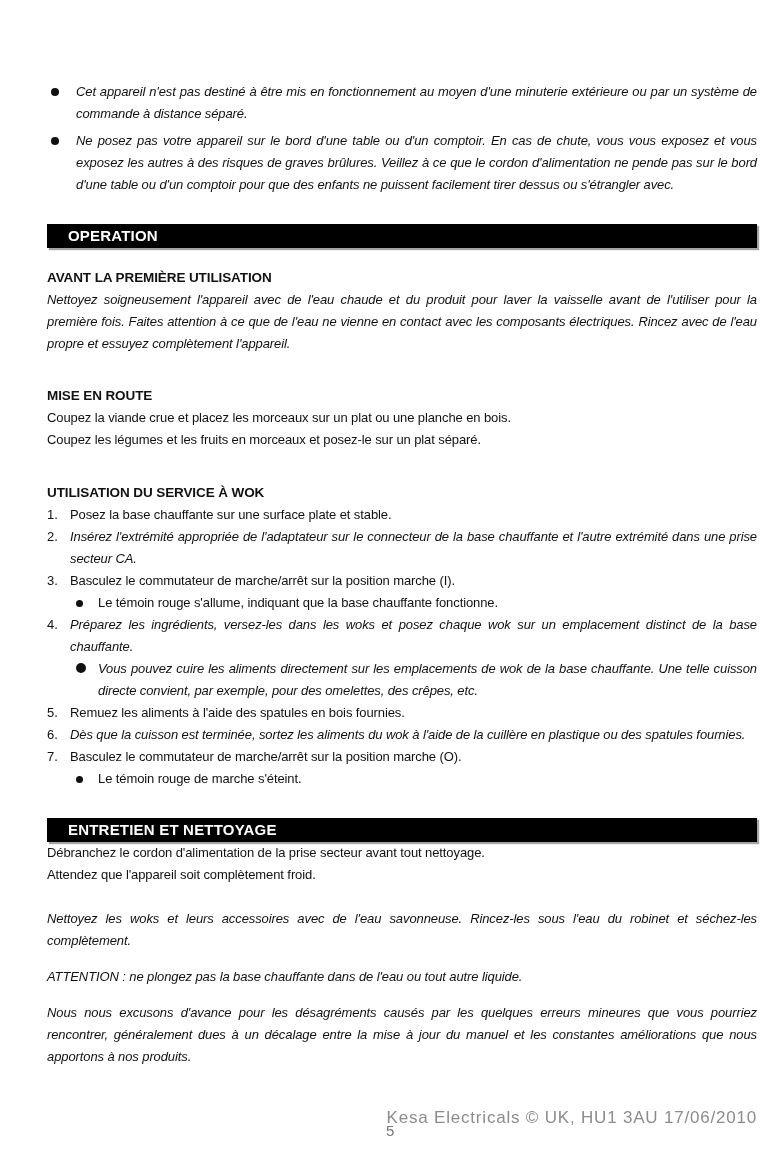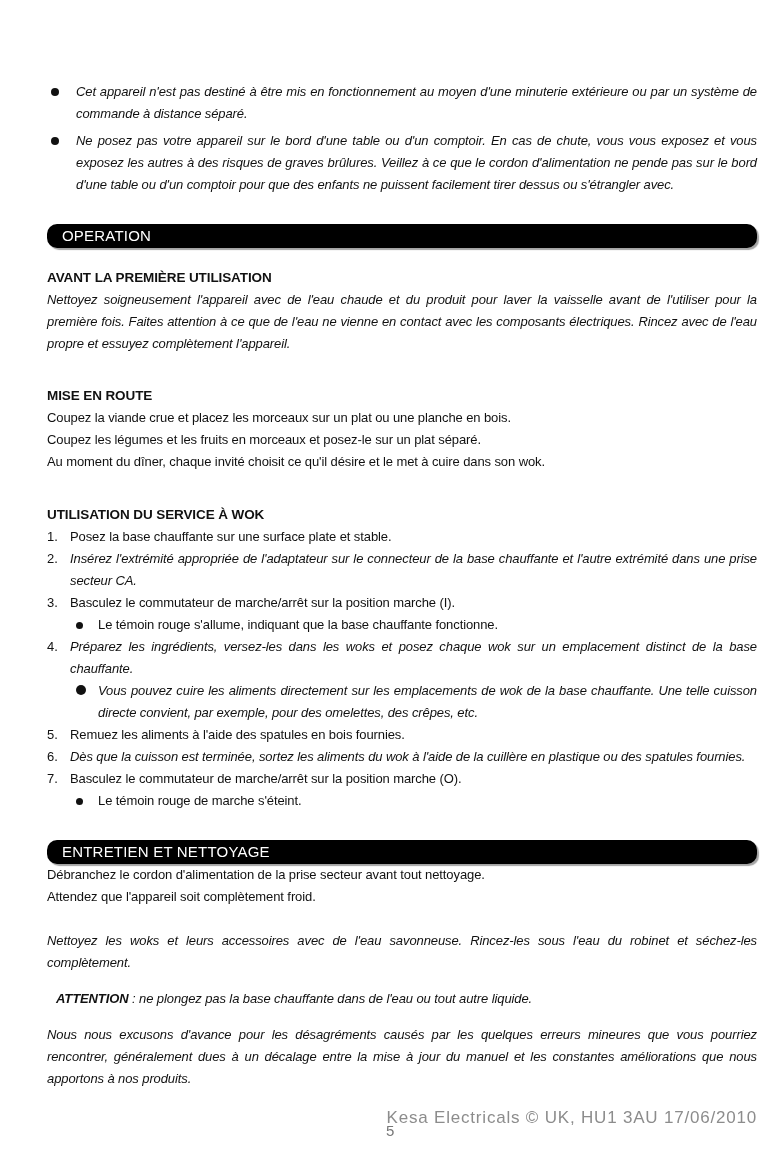--- a/index.html
+++ b/index.html
@@ -28,27 +28,26 @@
     background: #111; margin-left: 4px; margin-top: 7px; vertical-align: top;
   }
   .intro-item .text { flex: 1; }
 
   
   .section-bar {
     margin-top: 28px;
     height: 24px;
     background: #000000;
     color: #ffffff;
-    font-weight: normal;
+    font-weight: bold;
     font-size: 15px;
     line-height: 24px;
-    padding-left: 15px;
+    padding-left: 21px;
     letter-spacing: 0.2px;
     box-shadow: 2px 2px 1px rgba(90,90,90,0.55);
-    border-radius: 10px;
   }
   .section-bar.second { }
 
   .subhead {
     font-weight: bold;
     font-size: 13.5px;
     margin-top: 19px;
   }
   .gap30 { margin-top: 30px; }
   .gap31 { margin-top: 31px; }
@@ -60,21 +59,21 @@
   .substep { display: flex; margin-left: 29px; }
   .substep .dot-cell { flex: 0 0 22px; }
   .substep .dot.small { width: 7px; height: 7px; margin-left: 0; margin-top: 8px; }
   .substep .dot.big { width: 10px; height: 10px; margin-left: 0; margin-top: 5px; }
   .substep .text { flex: 1; }
 
   .mt22 { margin-top: 22px; }
   .mt14 { margin-top: 14px; }
 
   .warning { font-style: italic; }
-  .warning .label { font-weight: bold; margin-left: 9px; }
+  .warning .label { font-weight: normal; }
 
   .footer-imprint {
     position: absolute;
     top: 1110px;
     right: 24px;
     color: #8c8c8c;
     font-size: 17px;
     letter-spacing: 0.8px;
     line-height: 16px;
   }
@@ -104,21 +103,20 @@
   </div>
 
   <div class="section-bar">OPERATION</div>
 
   <div class="subhead">AVANT LA PREMIÈRE UTILISATION</div>
   <div class="justify">Nettoyez soigneusement l'appareil avec de l'eau chaude et du produit pour laver la vaisselle avant de l'utiliser pour la première fois. Faites attention à ce que de l'eau ne vienne en contact avec les composants électriques. Rincez avec de l'eau propre et essuyez complètement l'appareil.</div>
 
   <div class="subhead gap30">MISE EN ROUTE</div>
   <div>Coupez la viande crue et placez les morceaux sur un plat ou une planche en bois.</div>
   <div>Coupez les légumes et les fruits en morceaux et posez-le sur un plat séparé.</div>
-  <div>Au moment du dîner, chaque invité choisit ce qu'il désire et le met à cuire dans son wok.</div>
 
   <div class="subhead gap31">UTILISATION DU SERVICE À WOK</div>
 
   <div>
     <div class="step">
       <span class="num">1.</span>
       <span class="text">Posez la base chauffante sur une surface plate et stable.</span>
     </div>
     <div class="step">
       <span class="num">2.</span>

